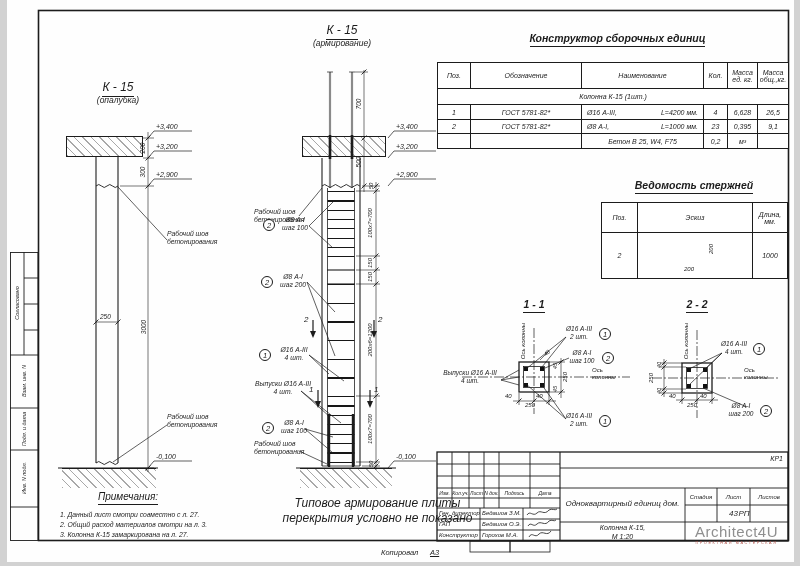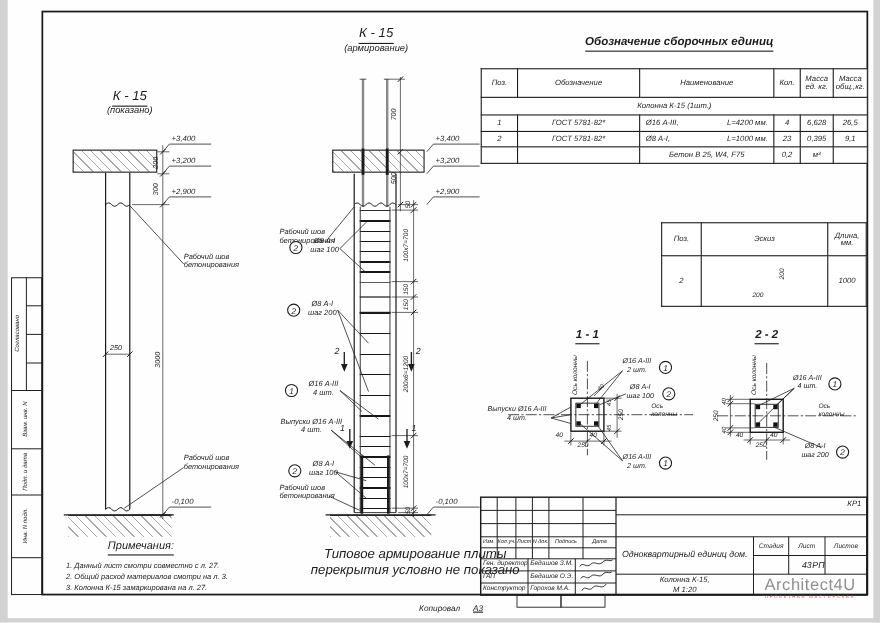--- a/index.html
+++ b/index.html
@@ -279,21 +279,21 @@
           <path d="M527 515 c3 -5 6 2 10 -2 c4 -4 7 3 12 -3 c3 -2 6 1 8 -1"></path>
           <path d="M528 526 c3 -5 5 2 9 -2 c4 -4 8 3 12 -3 c3 -2 5 1 7 -1"></path>
           <path d="M529 537 c3 -6 6 2 10 -3 c4 -4 8 3 12 -3"></path>
         </g>
       </g>
     </g>
   </svg>
 
 
   <div class="t c" style="left:86px;top:80px;width:64px;font-size:12px;"><span class="ub">К - 15</span></div>
-  <div class="t c" style="left:86px;top:95px;width:64px;font-size:8.5px;">(показано)</div>
+  <div class="t c" style="left:86px;top:95px;width:64px;font-size:8.5px;">(опалубка)</div>
   <div class="t nw" style="left:156px;top:123px;font-size:7px;">+3,400</div>
   <div class="t nw" style="left:156px;top:143px;font-size:7px;">+3,200</div>
   <div class="t nw" style="left:156px;top:171px;font-size:7px;">+2,900</div>
   <div class="t nw" style="left:156px;top:453px;font-size:7px;">-0,100</div>
   <div class="t rt" style="left:143px;top:148px;font-size:6.5px;">200</div>
   <div class="t rt" style="left:143px;top:172px;font-size:6.5px;">300</div>
   <div class="t rt" style="left:144px;top:327px;font-size:6.5px;">3000</div>
   <div class="t nw" style="left:100px;top:313px;font-size:6.5px;">250</div>
   <div class="t" style="left:167px;top:230px;font-size:6.8px;">Рабочий шов
 бетонирования</div>
@@ -338,21 +338,21 @@
   <div class="t nw" style="left:309px;top:385px;font-size:8px;">1</div>
   <div class="t nw" style="left:374px;top:385px;font-size:8px;">1</div>
   <div class="t c u" style="left:245px;top:496px;width:265px;font-size:12px;">Типовое армирование плиты
 перекрытия условно не показано</div>
 
   <div class="t" style="left:98px;top:491px;font-size:10px;"><span class="ub">Примечания:</span></div>
   <div class="t nw" style="left:60px;top:511px;font-size:6.8px;">1. Данный лист смотри совместно с л. 27.</div>
   <div class="t nw" style="left:60px;top:521px;font-size:6.8px;">2. Общий расход материалов смотри на л. 3.</div>
   <div class="t nw" style="left:60px;top:531px;font-size:6.8px;">3. Колонна К-15 замаркирована на л. 27.</div>
 
-  <div class="t c" style="left:525px;top:32px;width:185px;font-size:10.5px;font-weight:bold;"><span class="ub">Обозначение сборочных единиц</span></div>
+  <div class="t c" style="left:525px;top:32px;width:185px;font-size:10.5px;font-weight:bold;"><span class="ub">Конструктор сборочных единиц</span></div>
   <table class="gtab" style="left:437px;top:62px;width:351px;">
     <colgroup>
         <col style="width:33px">
         <col style="width:111px">
         <col style="width:122px">
         <col style="width:24px">
         <col style="width:30px">
         <col style="width:31px">
       </colgroup>
     <tbody>
@@ -389,20 +389,21 @@
       <td></td>
       <td></td>
       <td>Бетон В 25, W4, F75</td>
       <td>0,2</td>
       <td>м³</td>
       <td></td>
     </tr>
   </tbody>
     </table>
 
+  <div class="t c" style="left:601px;top:179px;width:186px;font-size:10.5px;font-weight:bold;"><span class="ub">Ведомость стержней</span></div>
   <table class="gtab" style="left:601px;top:202px;width:186px;">
     <colgroup>
         <col style="width:36px">
         <col style="width:115px">
         <col style="width:35px">
       </colgroup>
     <tbody>
         <tr style="height:30px">
       <td>Поз.</td>
       <td>Эскиз</td>

